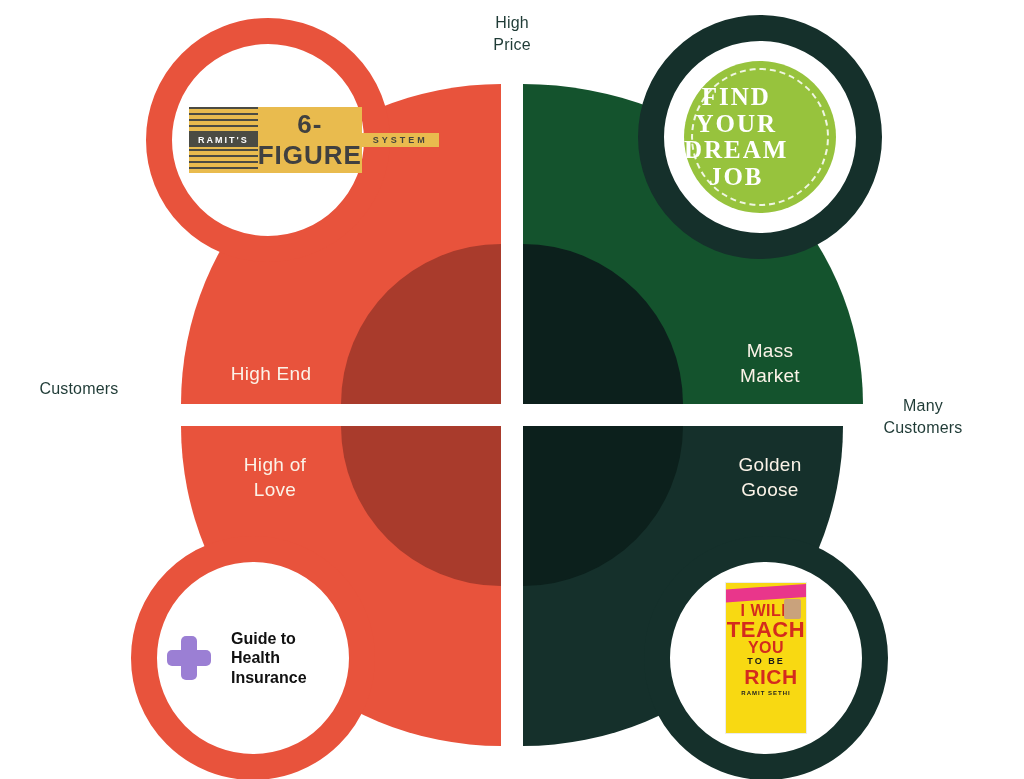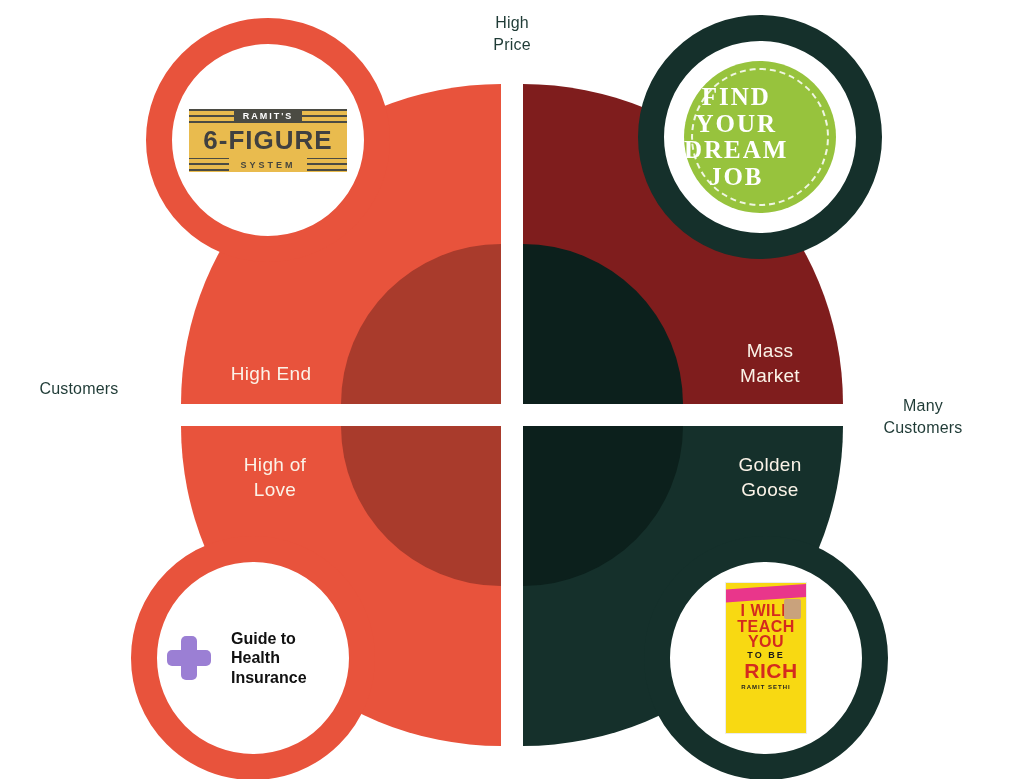--- a/index.html
+++ b/index.html
@@ -14,21 +14,21 @@
     line-height:1.35;text-align:center;letter-spacing:.2px;
   }
   .axis-top{left:512px;top:12px;transform:translateX(-50%);}
   .axis-left{left:14px;top:378px;width:130px;}
   .axis-right{left:858px;top:395px;width:130px;}
   .axis-label span{display:block;}
 
   
   .quad{position:absolute;width:320px;height:320px;}
   .quad-tl{left:181px;top:84px;background:#E8533C;border-top-left-radius:100%;}
-  .quad-tr{left:523px;top:84px;background:#7f1d1d;border-top-right-radius:100%;}
+  .quad-tr{left:523px;top:84px;background:#14532d;border-top-right-radius:100%;padding-left:20px;}
   .quad-bl{left:181px;top:426px;background:#E8533C;border-bottom-left-radius:100%;}
   .quad-br{left:523px;top:426px;background:#15302B;border-bottom-right-radius:100%;}
 
   .inner-quarter{position:absolute;width:160px;height:160px;}
   .inner-tl{right:0;bottom:0;background:#A93B2C;border-top-left-radius:100%;}
   .inner-tr{left:0;bottom:0;background:#0C201C;border-top-right-radius:100%;}
   .inner-bl{right:0;top:0;background:#A93B2C;border-bottom-left-radius:100%;}
   .inner-br{left:0;top:0;background:#0C201C;border-bottom-right-radius:100%;}
 
   .quad-label{
@@ -47,21 +47,21 @@
     background:#ffffff;display:flex;align-items:center;justify-content:center;
     z-index:5;
   }
   .badge-tl{left:146px;top:18px;border:26px solid #E8533C;}
   .badge-tr{left:638px;top:15px;border:26px solid #15302B;}
   .badge-bl{left:131px;top:536px;border:26px solid #E8533C;}
   .badge-br{left:644px;top:536px;border:26px solid #15302B;}
 
   
   .consulting-logo{
-    width:158px;display:flex;flex-direction:column;align-items:center;
+    width:158px;display:flex;flex-direction:row;align-items:center;
     background:repeating-linear-gradient(180deg,#4B4B43 0px,#4B4B43 2px,#E9BB4E 2px,#E9BB4E 6px);
   }
   .cl-brand{background:#4B4B43;color:#ffffff;font-size:9px;font-weight:bold;
     letter-spacing:2px;padding:2px 9px;}
   .cl-title{background:#E9BB4E;color:#404040;width:100%;text-align:center;
     font-size:26px;font-weight:bold;letter-spacing:1px;padding:2px 0;}
   .cl-sub{background:#4B4B43;color:#E9BB4E;width:100%;text-align:center;
     font-size:15px;font-weight:bold;letter-spacing:2px;padding:3px 0;}
   .cl-system{background:#E9BB4E;color:#45453E;font-size:9px;font-weight:bold;
     letter-spacing:3px;padding:2px 11px;}
@@ -94,21 +94,21 @@
     position:relative;width:80px;height:150px;background:#F8D912;overflow:hidden;
     display:flex;flex-direction:column;align-items:center;padding-top:20px;
     box-sizing:border-box;box-shadow:0 0 0 1px rgba(0,0,0,.08);
   }
   .book-banner{position:absolute;top:3px;left:-10px;width:120px;height:13px;
     background:#E9368B;transform:rotate(-4deg);}
   .book-photo{position:absolute;top:16px;right:5px;width:17px;height:20px;
     background:#C9A27C;border-radius:2px;}
   .book-line{font-weight:bold;color:#D42B1E;line-height:.98;letter-spacing:.5px;}
   .bl-0{font-size:16px;}
-  .bl-1{font-size:16px;}
+  .bl-1{font-size:22px;}
   .bl-2{font-size:16px;}
   .bl-3{font-size:9px;color:#1A1A1A;letter-spacing:2px;margin:1px 0;}
   .bl-4{font-size:21px;margin-left:10px;}
   .book-author{font-size:6px;color:#222222;letter-spacing:1px;margin-top:3px;
     font-weight:bold;}
 </style>
 </head>
 <body>
 
 <div class="canvas">

